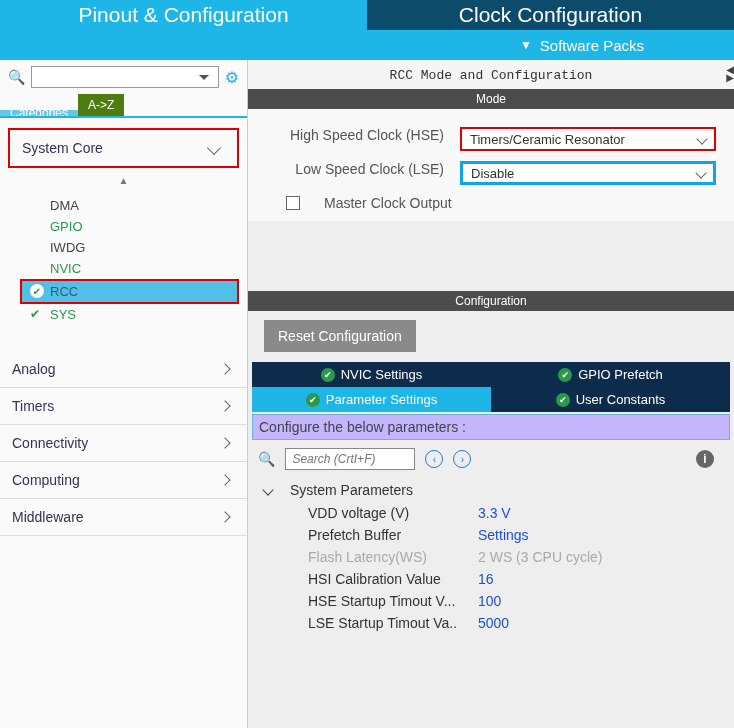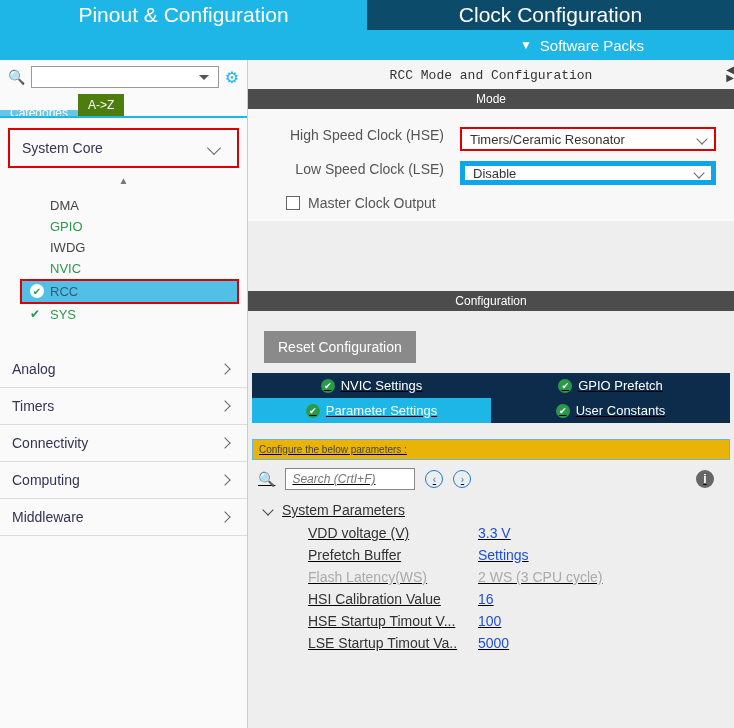--- a/index.html
+++ b/index.html
@@ -44,45 +44,45 @@
 
 .content { flex: 1; background: #eee; display: flex; flex-direction: column; position: relative; }
 .right-collapse { position: absolute; top: 6px; right: 0; color: #444; font-size: 10px; line-height: 8px; }
 
 .rcc-title { text-align: center; font-size: 13px; color: #333; padding: 8px 0 6px; background: #f5f5f5; font-family: Liberation Mono, monospace; }
 .section-bar { background: #4c4c4c; color: #fff; text-align: center; font-size: 12px; padding: 3px; }
 
 .mode-section { padding: 18px 18px 10px 18px; background: #f8f8f8; }
 .mode-row { display: flex; align-items: flex-start; margin-bottom: 10px; gap: 12px; }
 .mode-label { color: #555; font-size: 14px; width: 182px; text-align: right; padding-right: 4px; }
-.mode-select { flex: 1; height: 24px; border: 5px solid #0ea5e9; background: #fff; display: flex; align-items: center; justify-content: space-between; padding: 0 8px; font-size: 13px; color: #333; cursor: pointer; }
+.mode-select { flex: 1; height: 24px; border: 3px solid #0ea5e9; background: #fff; display: flex; align-items: center; justify-content: space-between; padding: 0 8px; font-size: 13px; color: #333; cursor: pointer; }
 .mode-select.red { border: 2px solid #d00; }
 .chev-small { width: 8px; height: 8px; border-right: 1.5px solid #666; border-bottom: 1.5px solid #666; transform: rotate(45deg); }
 
-.checkbox-row { display: flex; align-items: center; gap: 8px; padding-left: 20px; }
+.checkbox-row { display: flex; align-items: center; gap: 24px; padding-left: 20px; }
 .checkbox { width: 14px; height: 14px; border: 1.5px solid #666; background: #fff; cursor: pointer; }
 
-.config-body { padding: 20px 4px; background: #eee; text-decoration: underline; }
+.config-body { padding: 9px 4px; background: #eee; }
 .reset-btn { background: #8a8a8a; color: #fff; border: none; padding: 8px 14px; font-size: 14px; margin: 0 0 10px 12px; cursor: pointer; }
 
 .config-tabs { display: flex; flex-wrap: wrap; }
 .config-tab { width: 50%; padding: 5px 0; text-align: center; font-size: 13px; display: flex; align-items: center; justify-content: center; gap: 6px; cursor: pointer; }
 .config-tab.dark { background: #0d2b4a; color: #fff; }
 .config-tab.active { background: #1eb6e6; color: #fff; }
 .check-ico { width: 14px; height: 14px; border-radius: 50%; background: #2a9a4a; color: #fff; display: inline-flex; align-items: center; justify-content: center; font-size: 9px; }
 
-.param-desc { border: 1px solid #6bb6d8; background: #eab308; padding: 4px 6px; font-size: 10px; color: #444; margin-top: 16px; }
+.param-desc { border: 1px solid #6bb6d8; background: #c4b5fd; padding: 4px 6px; font-size: 14px; color: #444; margin-top: 2px; }
 
 .param-search-row { display: flex; align-items: center; gap: 10px; padding: 8px 6px; }
 .param-search-row input { width: 130px; height: 22px; border: 1px solid #888; padding: 0 6px; font-size: 12px; color: #888; font-style: italic; }
 .circ-btn { width: 18px; height: 18px; border: 1.5px solid #1e7bd0; border-radius: 50%; color: #1e7bd0; display: flex; align-items: center; justify-content: center; font-size: 10px; cursor: pointer; }
 .info-ico { margin-left: auto; width: 18px; height: 18px; border-radius: 50%; background: #666; color: #fff; display: flex; align-items: center; justify-content: center; font-size: 12px; font-weight: bold; margin-right: 10px; }
 
 .param-tree { padding: 0 8px; }
-.param-group { display: flex; align-items: center; gap: 6px; font-size: 14px; color: #333; padding: 4px 0; cursor: pointer; }
+.param-group { display: flex; align-items: center; gap: 14px; font-size: 14px; color: #333; padding: 4px 0; cursor: pointer; }
 .param-group .chev-exp { width: 8px; height: 8px; border-right: 1.5px solid #444; border-bottom: 1.5px solid #444; transform: rotate(45deg); margin: 0 4px; }
 .param-item { display: flex; padding: 3px 0 3px 48px; font-size: 14px; }
 .param-item .plabel { width: 170px; color: #333; }
 .param-item .pval { color: #1d4ed8; }
 .param-item.dim .plabel, .param-item.dim .pval { color: #aaa; }
 </style>
 </head>
 <body>
 
 <div class="top-tabs">

